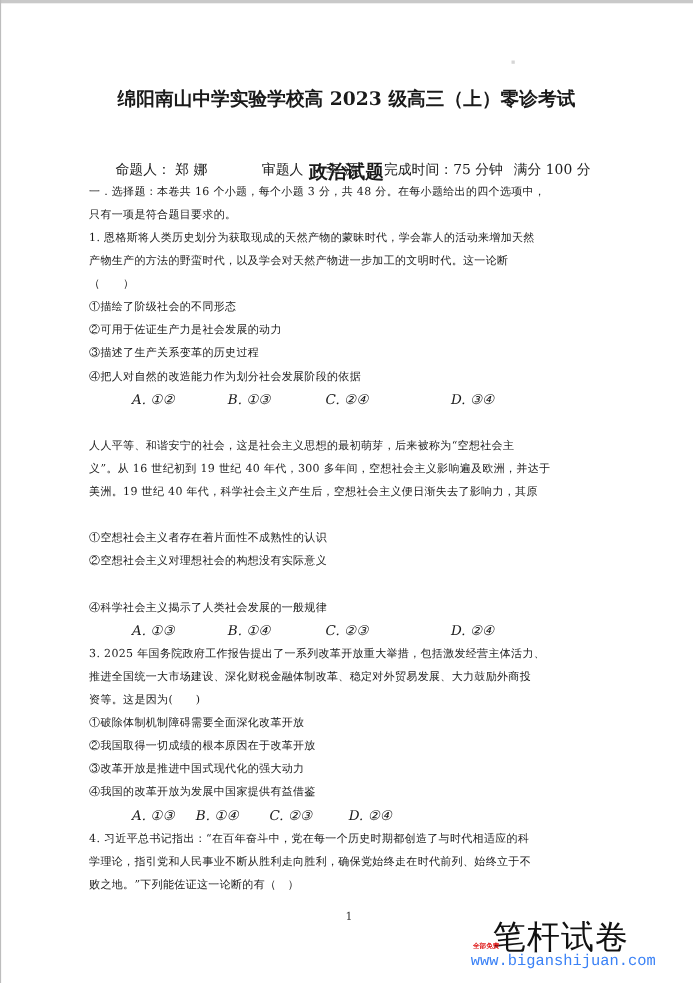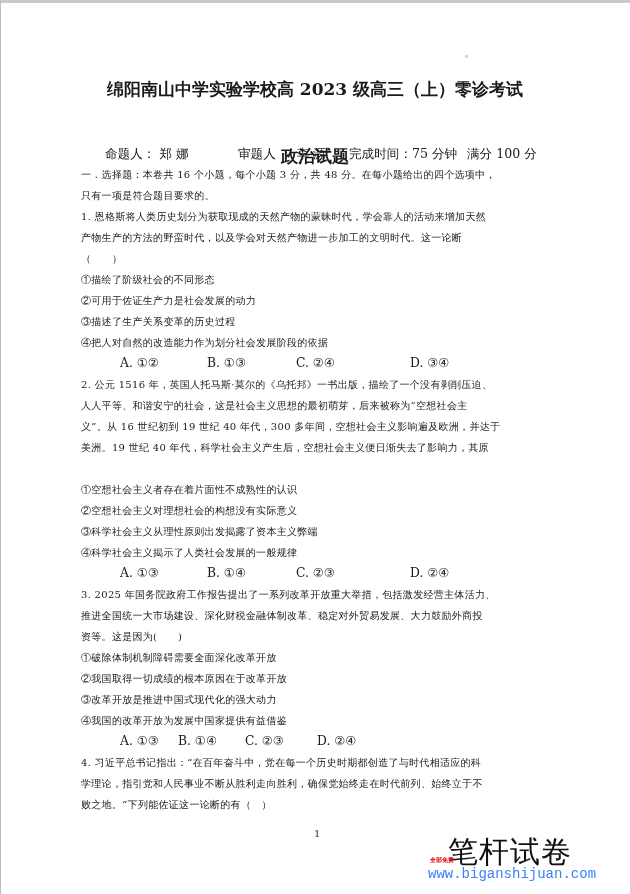--- a/index.html
+++ b/index.html
@@ -6,21 +6,21 @@
   body { width:630px; height:894px; background:#ffffff; position:relative; overflow:hidden;
          font-family:"DejaVu Serif","Liberation Serif",serif; color:#1a1a1a; }
   .frame-top { position:absolute; left:0; top:0; width:630px; height:3px; background:#c9c9c9; }
   .frame-left { position:absolute; left:0; top:0; width:1px; height:894px; background:#bdbdbd; }
   .page { position:absolute; left:0; top:0; width:630px; height:894px;border-radius:25px; }
   .title { position:absolute; left:0; width:630px; text-align:center; font-weight:bold; font-size:17px; letter-spacing:0px; }
   .t1 { top:78px; }
   .t2 { top:99px;margin-top:46px; }
   .line { position:absolute; left:81px; width:480px; font-size:10px; line-height:18px; white-space:nowrap; letter-spacing:0.3px; }
   .meta { position:absolute; top:146px; font-size:12.6px; white-space:nowrap; }
-  .opt { position:absolute; font-size:12.3px; white-space:nowrap; }
+  .opt { position:absolute; font-size:12.3px; white-space:nowrap;font-style:italic; }
   .pagenum { position:absolute; left:314px; top:828px; font-size:10px; color:#333; }
   .wm-title { position:absolute; left:448px; top:832px; font-family:"DejaVu Sans","Liberation Sans",sans-serif; font-size:30px; color:#111; letter-spacing:1px; }
   .wm-free { position:absolute; left:430px; top:856px; font-family:"DejaVu Sans","Liberation Sans",sans-serif; font-size:6px; color:#d11; font-weight:bold; }
   .wm-url { position:absolute; left:428px; top:866px; font-family:"Liberation Mono","DejaVu Sans Mono",monospace; font-size:14px; color:#3b82f6; }
   .dot { position:absolute; left:465px; top:55px; width:3px; height:3px; background:#d6d6d6; }
 </style>
 </head>
 <body>
 
 <div class="frame-top"></div>
@@ -44,27 +44,25 @@
   <div class="line" style="top:250px">（　　）</div>
   <div class="line" style="top:271px">①描绘了阶级社会的不同形态</div>
   <div class="line" style="top:292px">②可用于佐证生产力是社会发展的动力</div>
   <div class="line" style="top:334px">④把人对自然的改造能力作为划分社会发展阶段的依据</div>
   <div class="line" style="top:313px">③描述了生产关系变革的历史过程</div>
   <div class="opt" style="left:120px;top:356px">A. ①②</div>
   <div class="opt" style="left:207px;top:356px">B. ①③</div>
   <div class="opt" style="left:296px;top:356px">C. ②④</div>
   <div class="opt" style="left:410px;top:356px">D. ③④</div>
 
-  <div class="line" style="top:376px">2. 公元 1516 年，英国人托马斯·莫尔的《乌托邦》一书出版，描绘了一个没有剥削压迫、</div>
   <div class="line" style="top:397px">人人平等、和谐安宁的社会，这是社会主义思想的最初萌芽，后来被称为“空想社会主</div>
   <div class="line" style="top:418px">义”。从 16 世纪初到 19 世纪 40 年代，300 多年间，空想社会主义影响遍及欧洲，并达于</div>
   <div class="line" style="top:439px">美洲。19 世纪 40 年代，科学社会主义产生后，空想社会主义便日渐失去了影响力，其原</div>
   <div class="line" style="top:481px">①空想社会主义者存在着片面性不成熟性的认识</div>
   <div class="line" style="top:502px">②空想社会主义对理想社会的构想没有实际意义</div>
-  <div class="line" style="top:523px">③科学社会主义从理性原则出发揭露了资本主义弊端</div>
   <div class="line" style="top:544px">④科学社会主义揭示了人类社会发展的一般规律</div>
   <div class="opt" style="left:120px;top:566px">A. ①③</div>
   <div class="opt" style="left:207px;top:566px">B. ①④</div>
   <div class="opt" style="left:296px;top:566px">C. ②③</div>
   <div class="opt" style="left:410px;top:566px">D. ②④</div>
 
   <div class="line" style="top:586px">3. 2025 年国务院政府工作报告提出了一系列改革开放重大举措，包括激发经营主体活力、</div>
   <div class="line" style="top:607px">推进全国统一大市场建设、深化财税金融体制改革、稳定对外贸易发展、大力鼓励外商投</div>
   <div class="line" style="top:628px">资等。这是因为(　　)</div>
   <div class="line" style="top:649px">①破除体制机制障碍需要全面深化改革开放</div>

